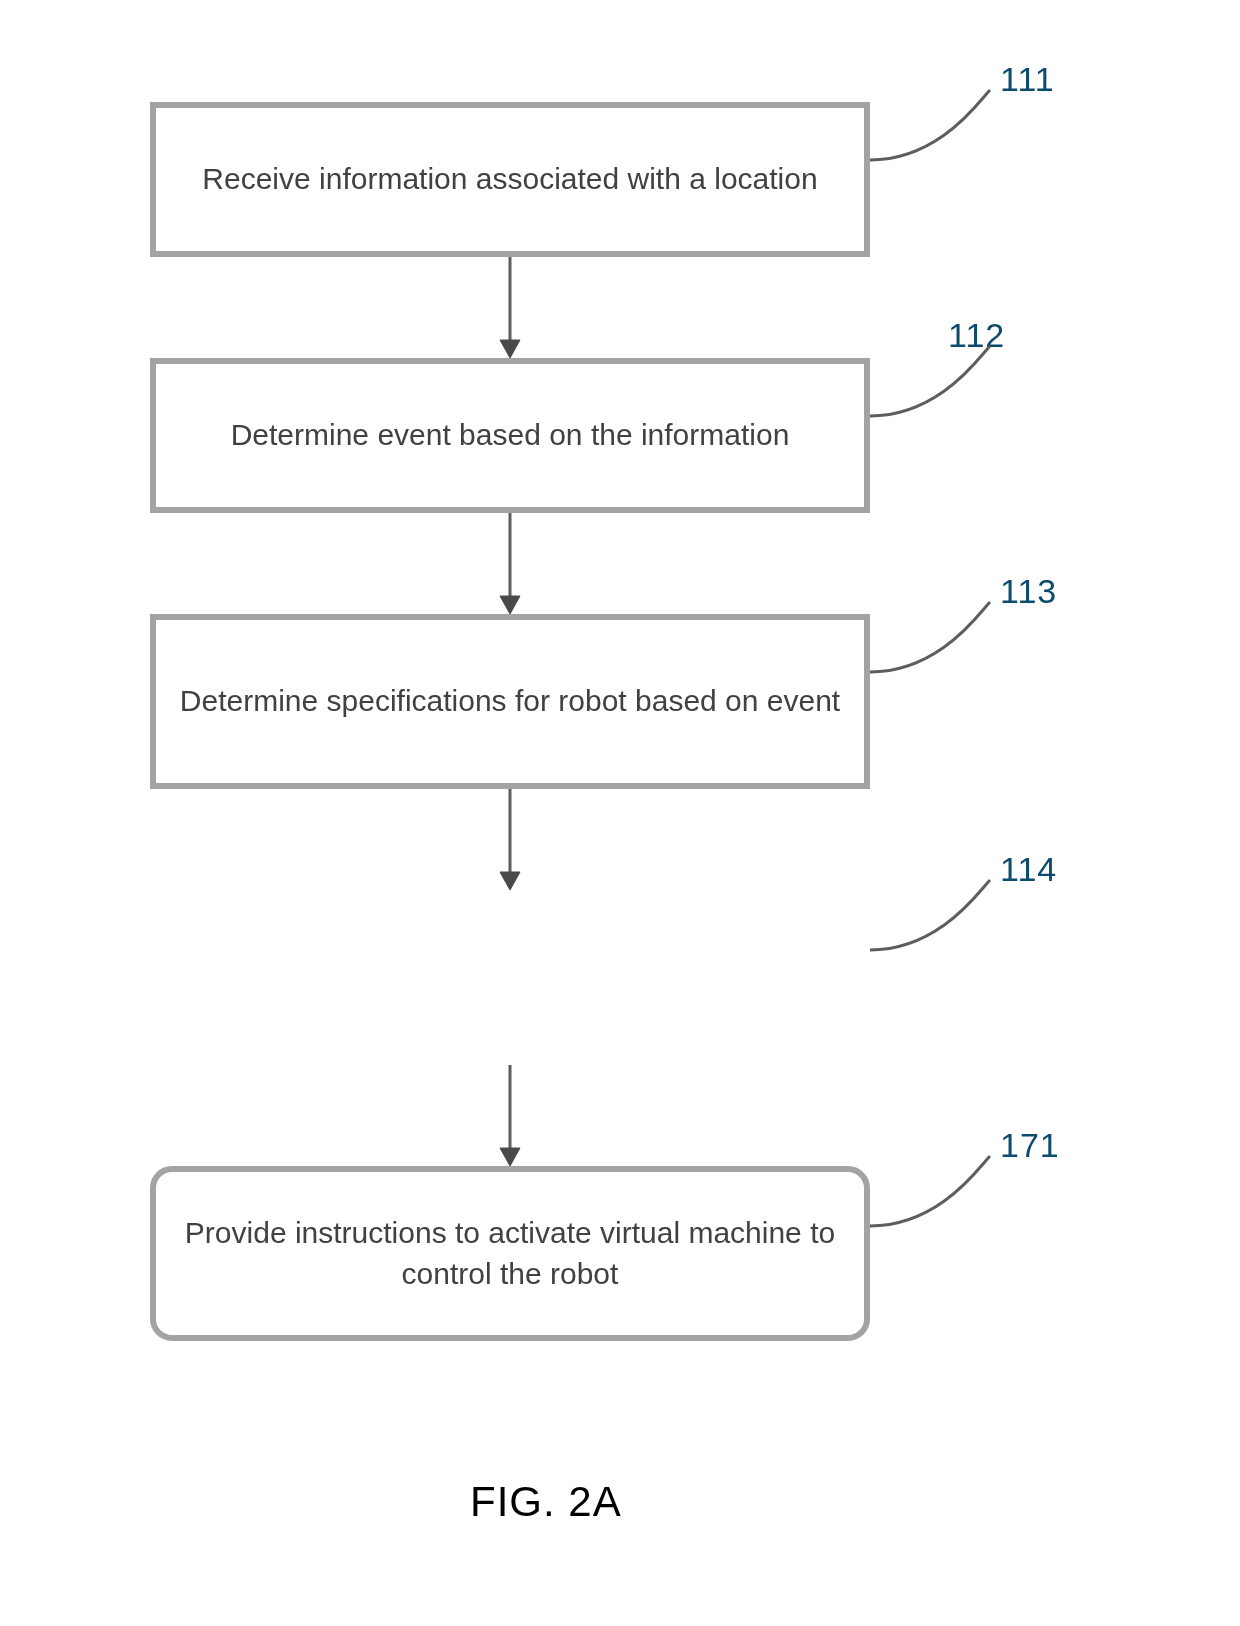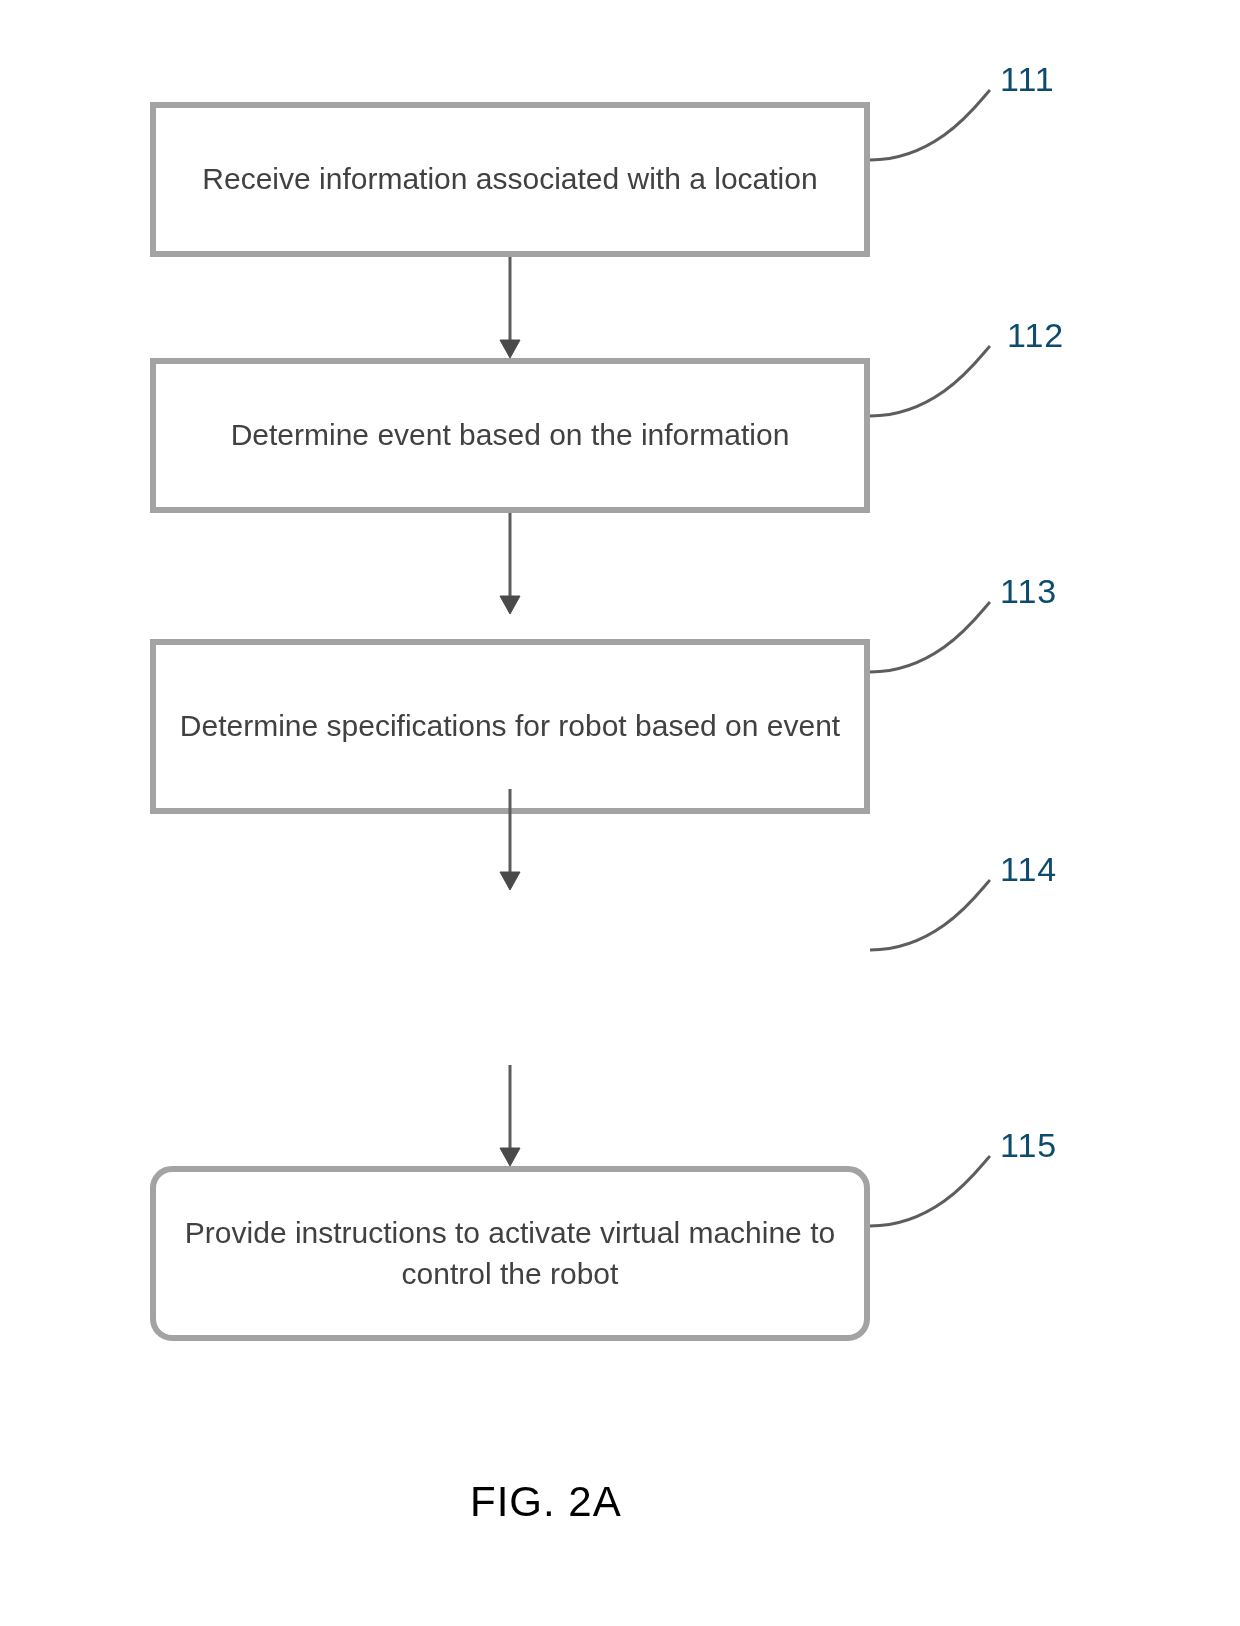--- a/index.html
+++ b/index.html
@@ -70,34 +70,34 @@
 <div class="canvas">
 
   <div class="box" style="left:150px; top:102px;  width:720px; height:155px;">
     <span>Receive information associated with a location</span>
   </div>
 
   <div class="box" style="left:150px; top:358px;  width:720px; height:155px;">
     <span>Determine event based on the information</span>
   </div>
 
-  <div class="box" style="left:150px; top:614px;  width:720px; height:175px;margin-top:25px;">
+  <div class="box" style="left:150px; top:614px;  width:720px; height:175px;">
     <span>Determine specifications for robot based on event</span>
   </div>
 
 
   <div class="box" style="left:150px; top:1166px; width:720px; height:175px;border-radius:22px;">
     <span>Provide instructions to activate virtual machine to control the robot</span>
   </div>
 
   <span class="ref-label" style="left:1000px; top:60px;">111</span>
-  <span class="ref-label" style="left:1007px; top:316px;">112</span>
+  <span class="ref-label" style="left:948px; top:316px;">112</span>
   <span class="ref-label" style="left:1000px; top:572px;">113</span>
   <span class="ref-label" style="left:1000px; top:850px;">114</span>
-  <span class="ref-label" style="left:1000px; top:1126px;">115</span>
+  <span class="ref-label" style="left:1000px; top:1126px;">171</span>
 
   <span class="fig-label" style="left:470px; top:1478px;">FIG. 2A</span>
 
   <svg class="overlay" viewBox="0 0 1240 1626">
 
     <g>
       <line class="arrow-line" x1="510" y1="257" x2="510" y2="344"></line>
       <polygon class="arrow-head" points="510,358 500,340 520,340"></polygon>
     </g>
     <g>

